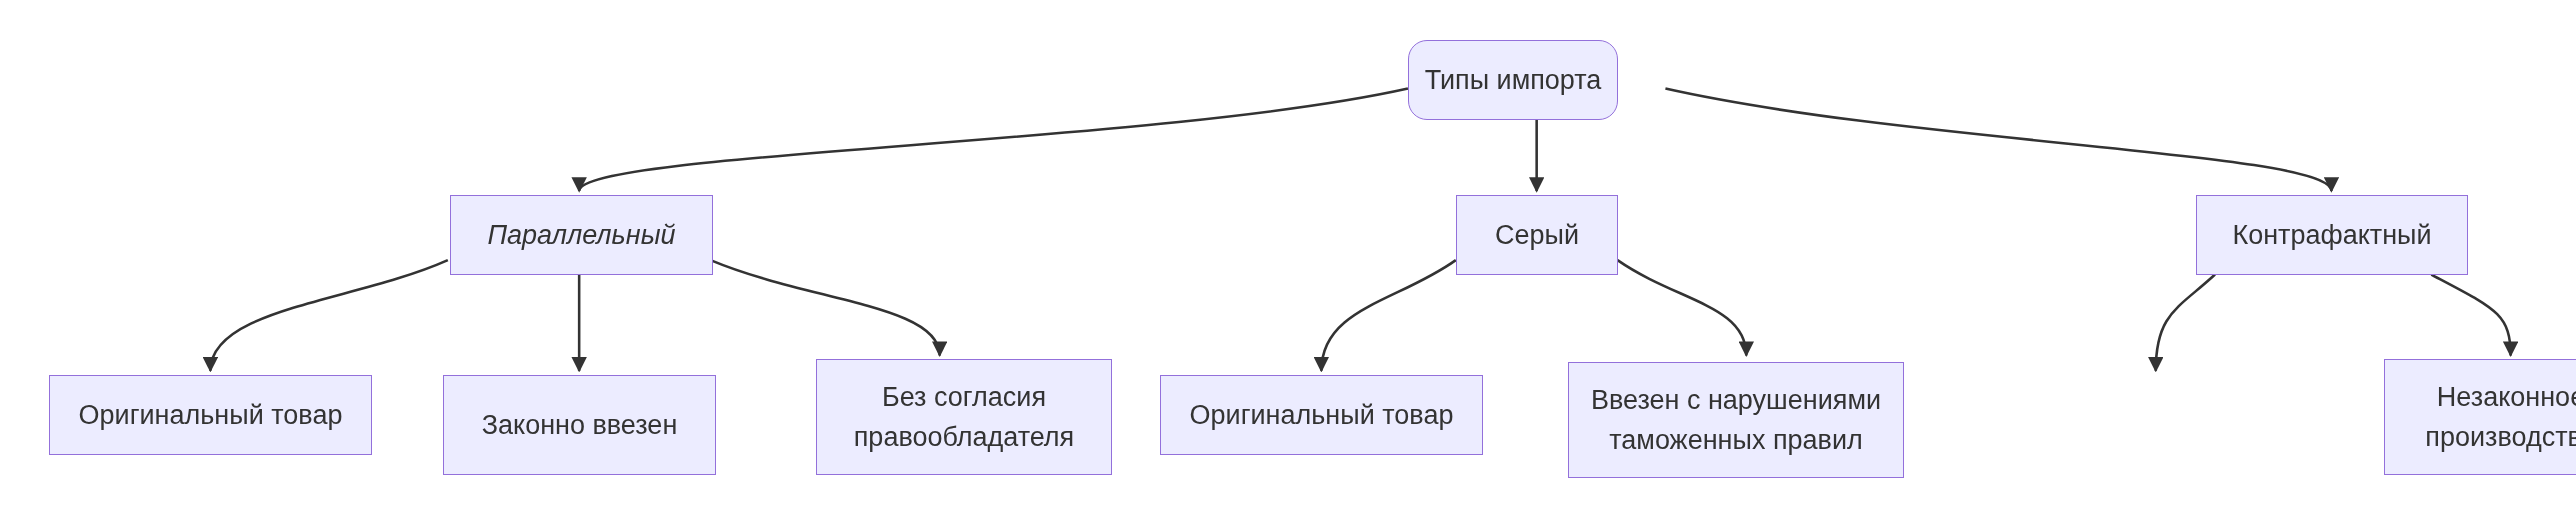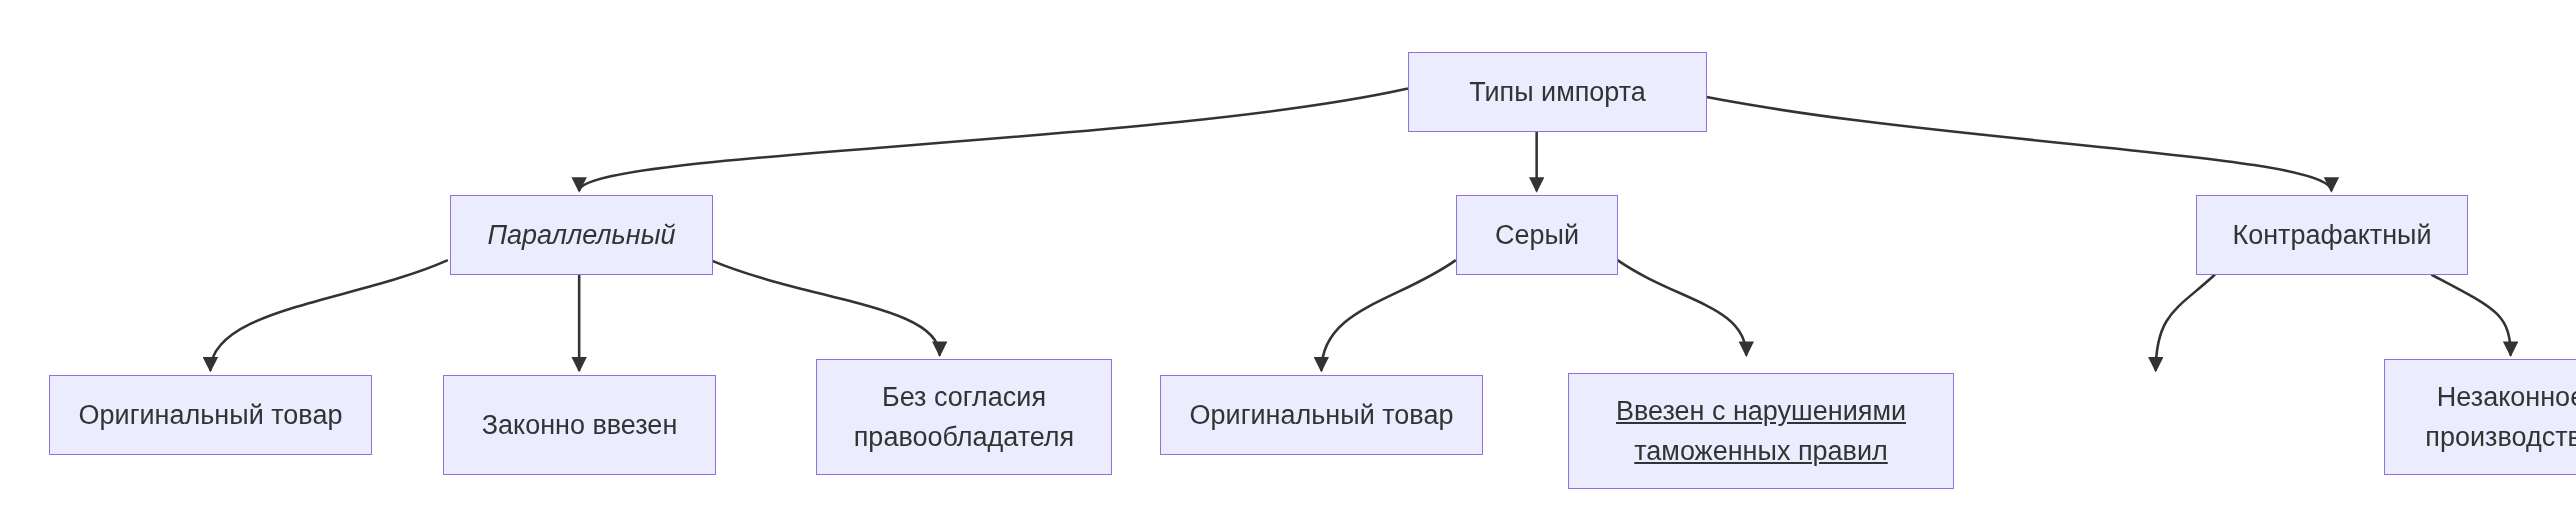--- a/index.html
+++ b/index.html
@@ -62,21 +62,21 @@
     <path class="edge" d="M 3233 172 C 3715 280, 4526 295, 4526 371" marker-end="url(#arrowhead)"></path>
     <path class="edge" d="M 869 505 C 690 585, 408 598, 408 720" marker-end="url(#arrowhead)"></path>
     <path class="edge" d="M 1124 533 L 1124 720" marker-end="url(#arrowhead)"></path>
     <path class="edge" d="M 1379 505 C 1570 585, 1824 592, 1824 690" marker-end="url(#arrowhead)"></path>
     <path class="edge" d="M 2826 505 C 2715 585, 2565 598, 2565 720" marker-end="url(#arrowhead)"></path>
     <path class="edge" d="M 3140 505 C 3255 585, 3390 592, 3390 690" marker-end="url(#arrowhead)"></path>
     <path class="edge" d="M 4300 533 C 4230 598, 4185 608, 4185 720" marker-end="url(#arrowhead)"></path>
     <path class="edge" d="M 4720 533 C 4842 598, 4874 608, 4874 690" marker-end="url(#arrowhead)"></path>
   </svg>
 
-  <div class="node" style="left:1408px; top:52px; width:299px; height:80px;">
+  <div class="node" style="left:1408px; top:40px; width:210px; height:80px;border-radius:19px;">
     <span>Типы импорта</span>
   </div>
 
   <div class="node" style="left:450px; top:195px; width:263px; height:80px;font-style:italic;">
     <span>Параллельный</span>
   </div>
 
   <div class="node" style="left:1456px; top:195px; width:162px; height:80px;">
     <span>Серый</span>
   </div>
@@ -94,21 +94,21 @@
   </div>
 
   <div class="node" style="left:792px; top:359px; width:296px; height:116px;margin-left:24px;">
     <span>Без согласия правообладателя</span>
   </div>
 
   <div class="node" style="left:1160px; top:375px; width:323px; height:80px;">
     <span>Оригинальный товар</span>
   </div>
 
-  <div class="node" style="left:1568px; top:373px; width:386px; height:116px;text-decoration:underline;">
+  <div class="node" style="left:1568px; top:362px; width:336px; height:116px;">
     <span>Ввезен с нарушениями таможенных правил</span>
   </div>
 
 
   <div class="node" style="left:2384px; top:359px; width:254px; height:116px;">
     <span>Незаконное производство</span>
   </div>
 
 </div>
 

